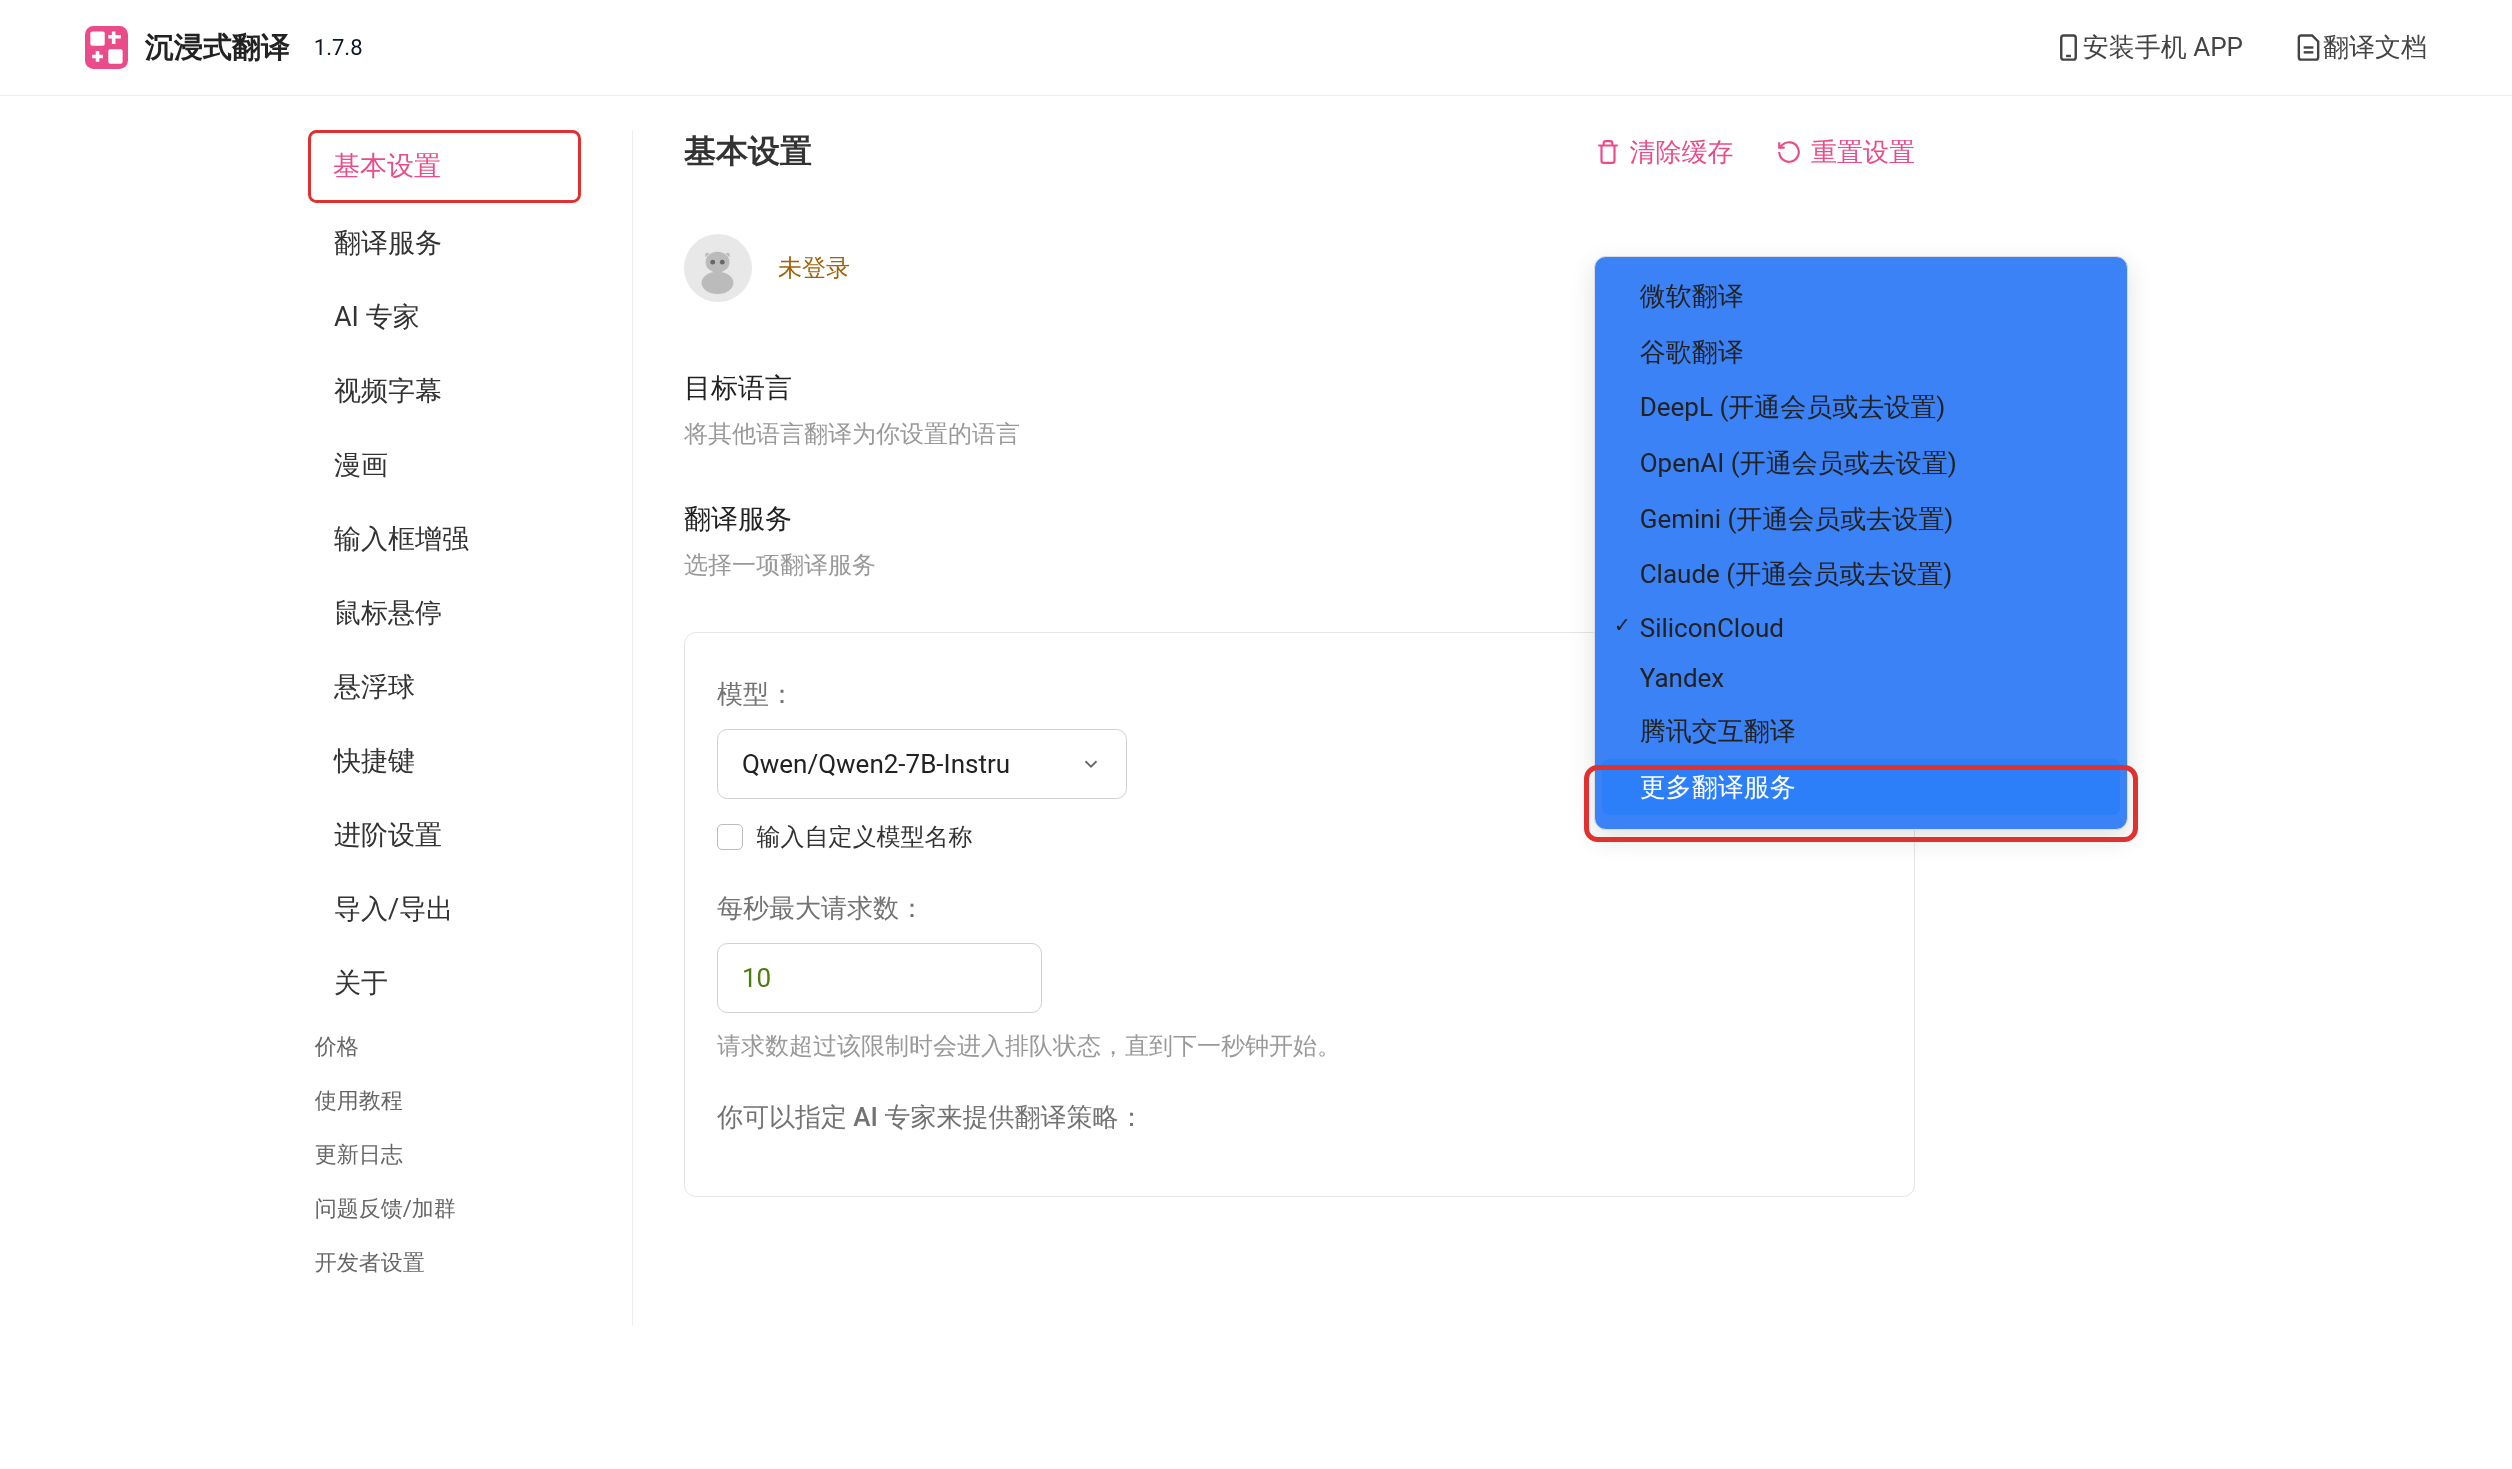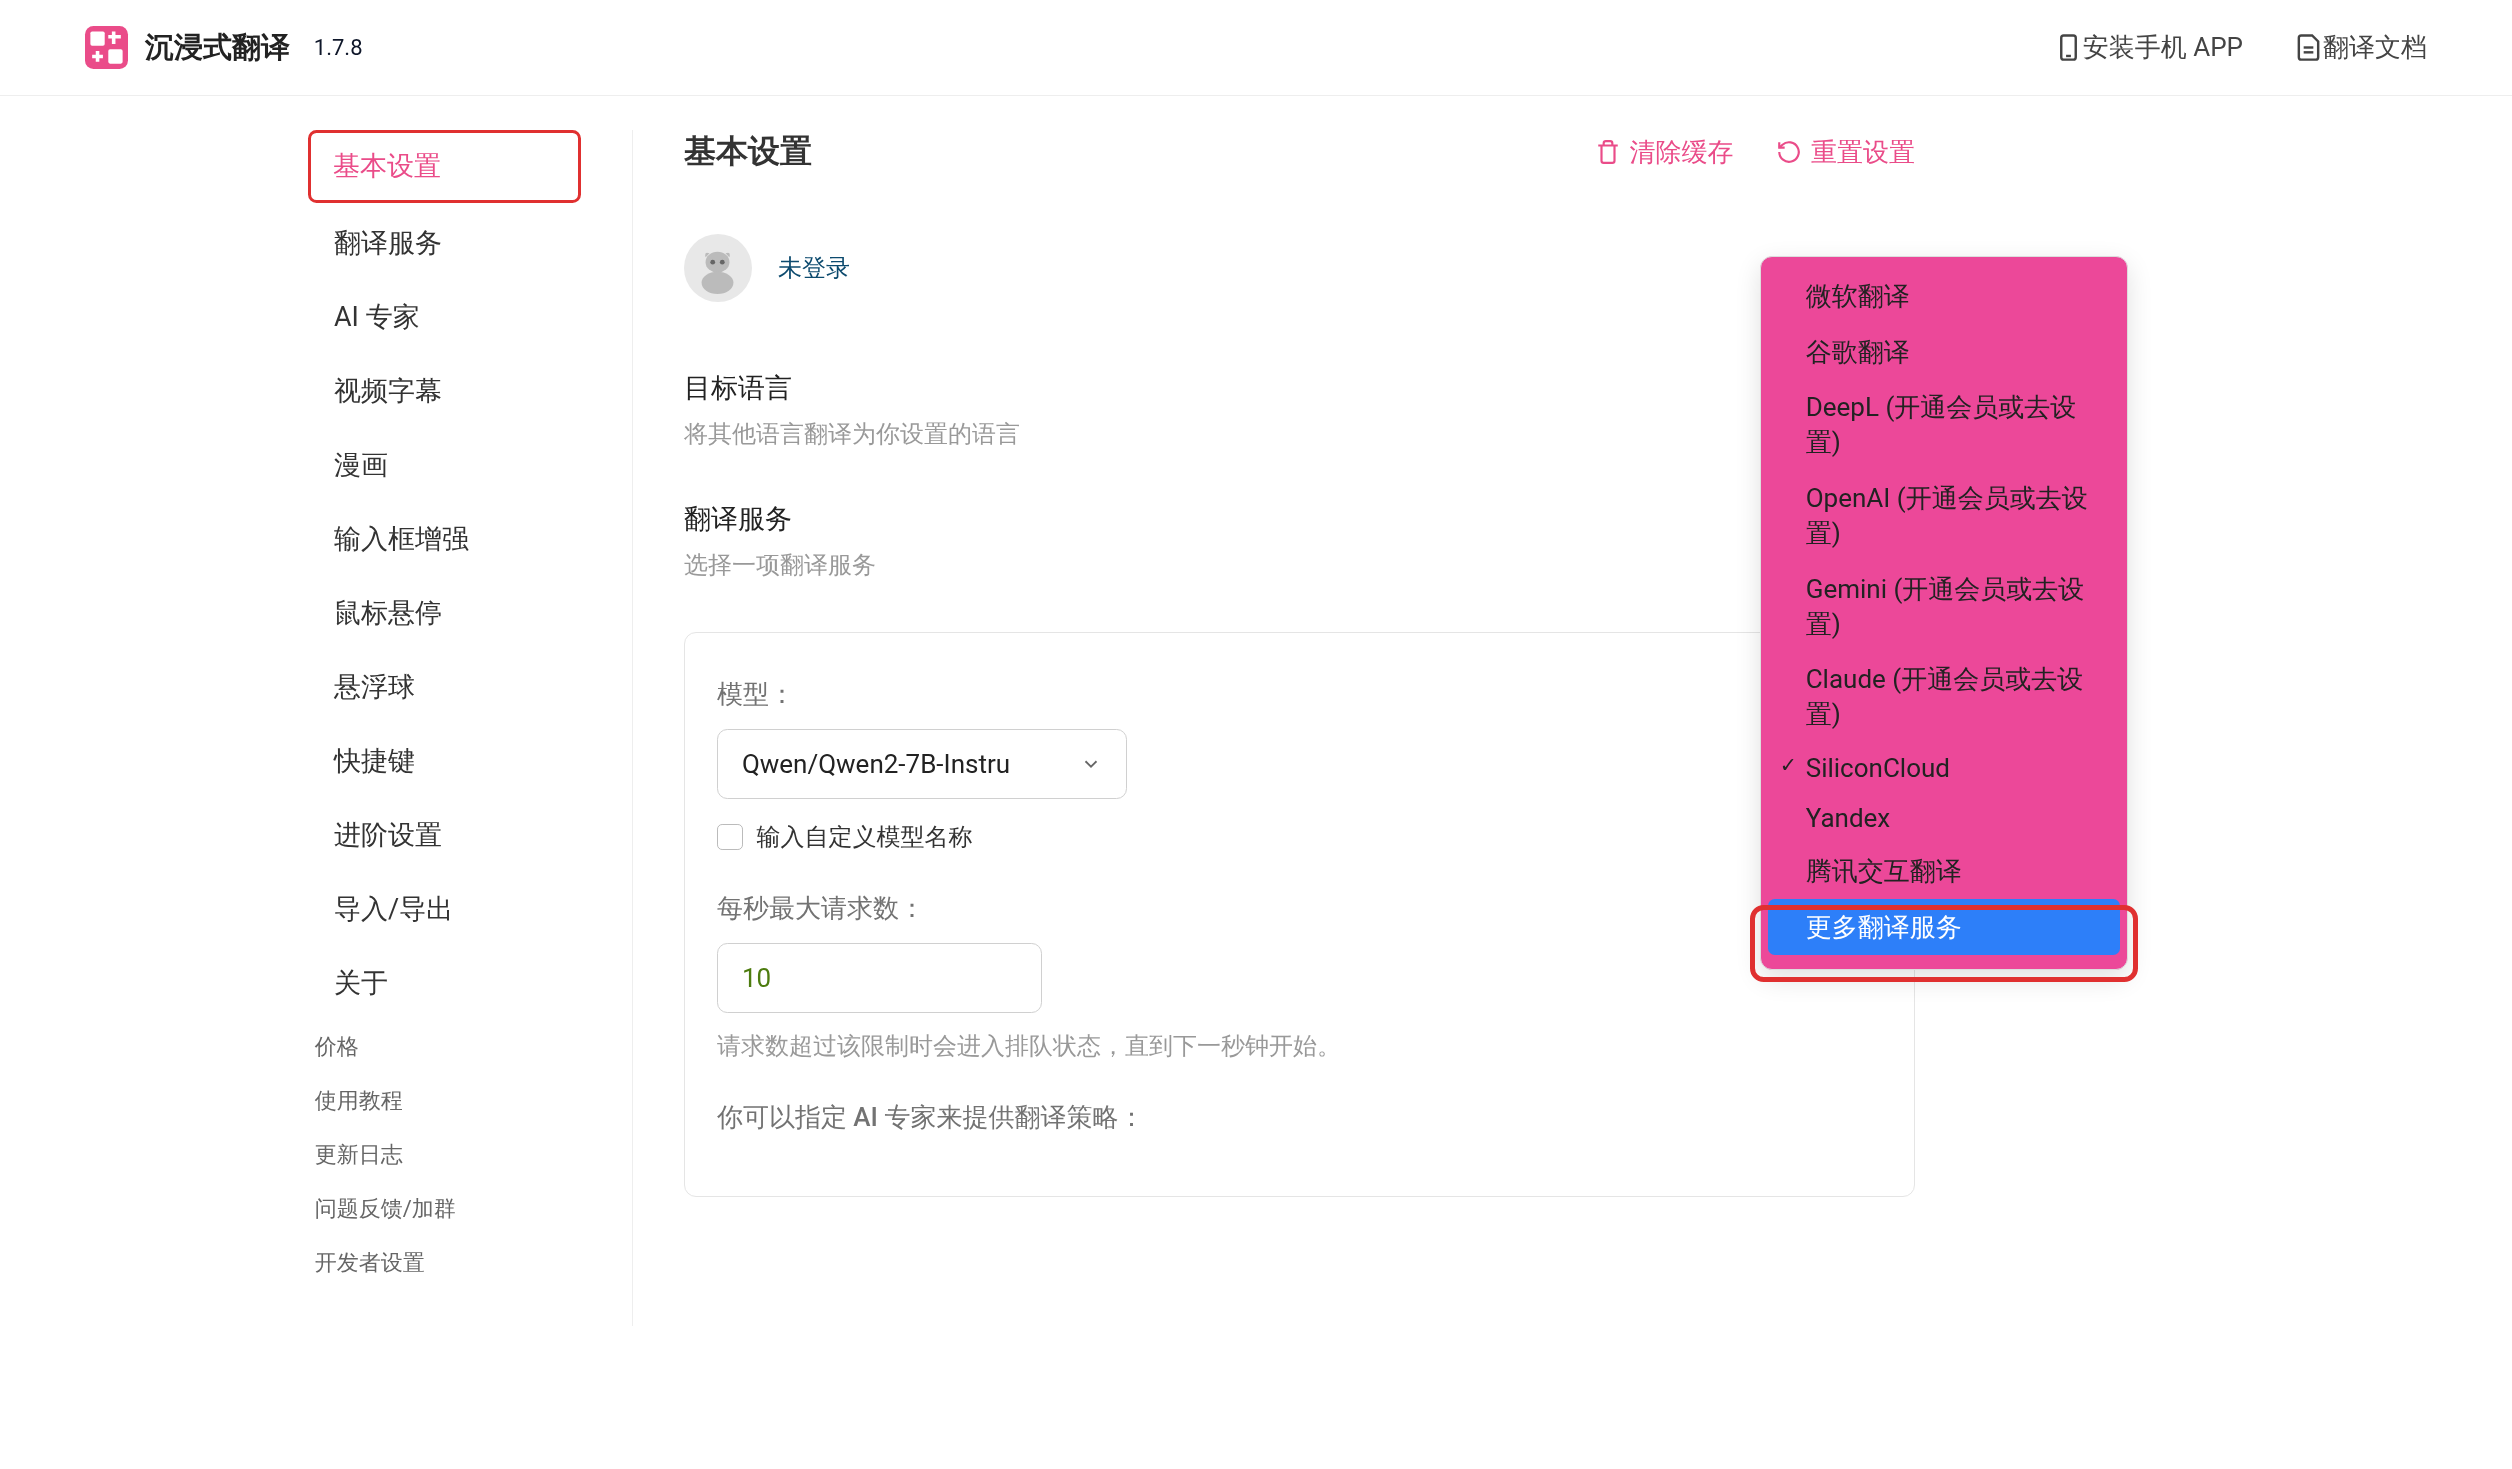--- a/index.html
+++ b/index.html
@@ -20,39 +20,39 @@
 .divider { width: 0.9px; background: #eee; margin: 0 51px; align-self: stretch; min-height: 1196px;}
 .main { flex: 1; max-width: 1282px; padding-right: 51px; padding-bottom: 85px; position: relative;}
 .main-header { display: flex; align-items: center; justify-content: space-between; margin-bottom: 60px; }
 .page-title { font-size: 32px; font-weight: 600; }
 .main-actions { display: flex; gap: 43px; }
 .action-link { display: flex; align-items: center; gap: 8.5px; color: #ea4c89; font-size: 26px; cursor: pointer; }
 .action-link svg { width: 26px; height: 26px; stroke: #ea4c89; fill: none; stroke-width: 2;}
 .user-row { display: flex; align-items: center; gap: 26px; margin-bottom: 68px;}
 .avatar { width: 68px; height: 68px; border-radius: 50%; background: #e8e8e8; display: flex; align-items: center; justify-content: center; overflow: hidden;}
 .avatar svg { width: 51px; height: 51px;}
-.login-status { font-size: 24px; color: #0c4a6e; }
+.login-status { font-size: 24px; color: #a16207; }
 .member-prompt { color: #ea4c89; font-size: 22px; position: absolute; right: 0; top: 128px;}
 .section { margin-bottom: 51px; }
 .section-label { font-size: 27px; font-weight: 500; color: #222; margin-bottom: 12px; }
 .section-desc { font-size: 24px; color: #999; }
 .panel { border: 0.9px solid #e5e5e5; border-radius: 12px; padding: 44px 32px; }
 .form-row { margin-bottom: 38px; }
 .form-label { font-size: 26px; color: #737373; font-weight: 500; margin-bottom: 17px; }
 .select-box { border: 0.9px solid #d0d0d0; border-radius: 10.3px; padding: 19px 24px; width: 410px; font-size: 26px; color: #222; display: flex; align-items: center; justify-content: space-between; cursor: pointer; background: #fff;}
 .select-box svg { width: 22px; height: 22px; stroke: #666; fill: none; stroke-width: 2;}
 .checkbox-row { display: flex; align-items: center; gap: 13.7px; margin-top: 22px; font-size: 24px; color: #333;}
 .checkbox { width: 26px; height: 26px; border: 1.7px solid #bbb; border-radius: 5.1px; cursor: pointer;}
 .input-box { border: 0.9px solid #d0d0d0; border-radius: 10.3px; padding: 19px 24px; width: 325px; font-size: 26px; color: #4d7c0f; background: #fff;}
 .hint { font-size: 24px; color: #999; margin-top: 17px;}
 .dropdown-item { padding: 10.3px 24px 10.3px 38px; font-size: 26px; color: #222; cursor: pointer; border-radius: 6.8px; position: relative;}
 .dropdown-item.selected::before { content: "✓"; position: absolute; left: 12px; font-size: 20.5px;}
 .dropdown-item.highlighted { background: #2d7ff9; color: #fff; border-radius: 6.8px;}
 .dd-outer{ position:absolute; top:126px; right:-162px; z-index:100;}
-.dd-box{ background:#ec4899; border:0.9px solid #ddd; border-radius:12px; box-shadow:0 8.5px 26px rgba(0,0,0,.12); padding:12px 6.8px 13.7px; width:368px; }
+.dd-box{ background:#3b82f6; border:0.9px solid #ddd; border-radius:12px; box-shadow:0 8.5px 26px rgba(0,0,0,.12); padding:12px 6.8px 13.7px; width:534px; }
 .dd-outerbox{ position:absolute; left:-10.3px; right:-10.3px; bottom:-12px; height:77px; border:5.1px solid #e03030; border-radius:13.7px; pointer-events:none;}
 </style>
 </head>
 <body>
 
 <div class="header">
   <div class="header-left">
     <div class="logo">
       <svg viewBox="0 0 24 24" fill="#fff">
           <rect x="3" y="3" width="8" height="8" rx="1"></rect>

